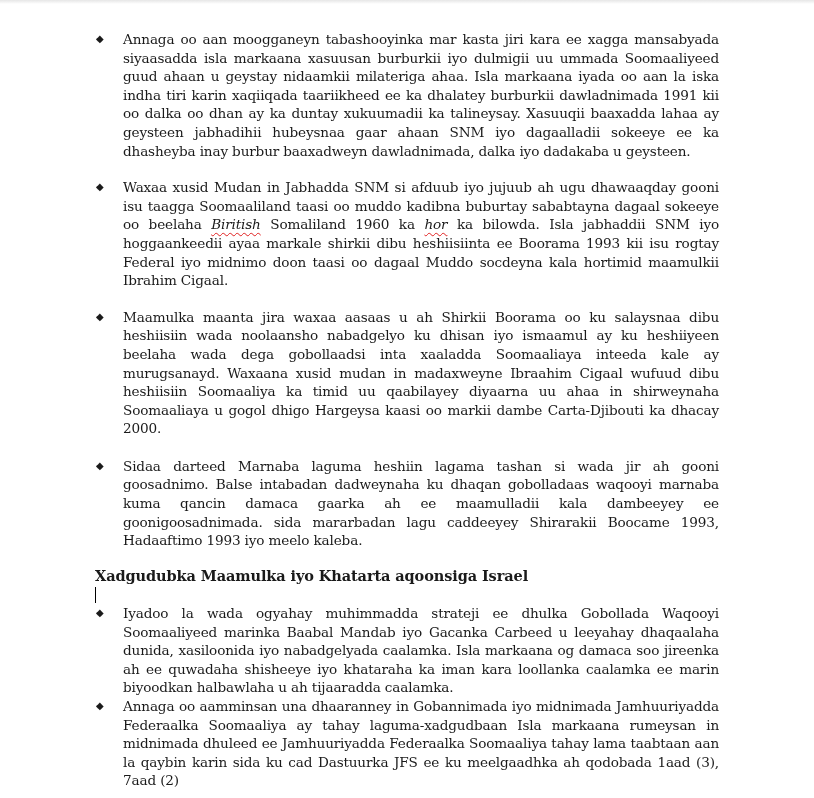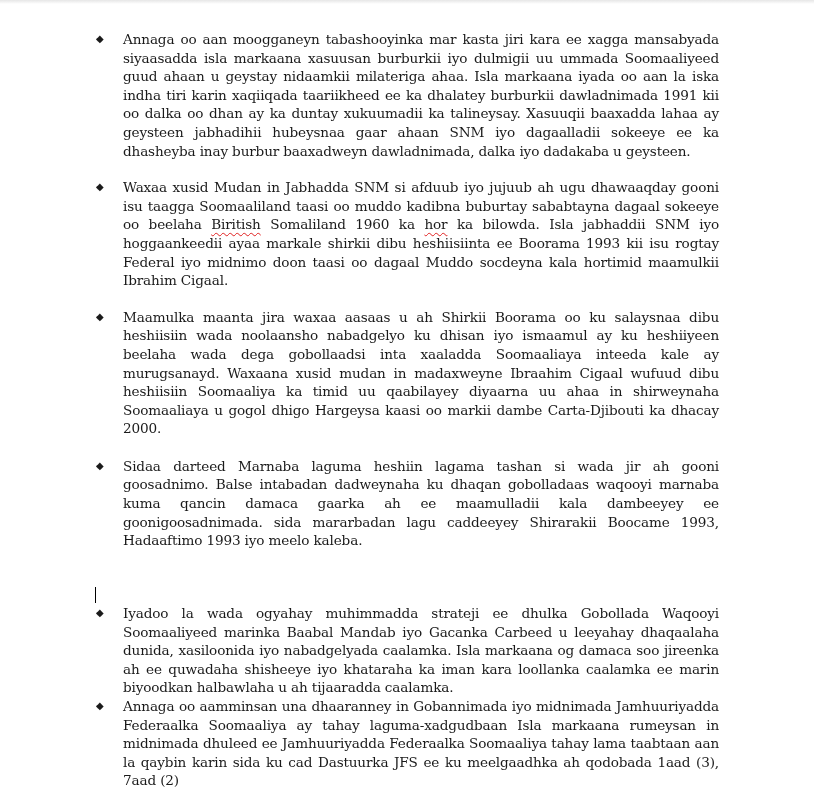--- a/index.html
+++ b/index.html
@@ -47,20 +47,21 @@
       position: absolute;
       left: 1px;
       top: 0;
       font-size: 10px;
       line-height: 18.6px;
     }
     .spell {
       text-decoration: underline wavy #e02020;
       text-decoration-thickness: 1px;
       text-underline-offset: 3px;
+      font-style: italic;
     }
     #list1 { top: 30px; }
     #list1 li.b1 { margin-bottom: 18px; }
     #list1 li.b2 { margin-bottom: 18px; }
     #list1 li.b3 { margin-bottom: 19px; }
     .heading {
       position: absolute;
       left: 95px;
       top: 567px;
       font-size: 14.5px;
@@ -97,20 +98,21 @@
     <li class="b3">
       <span class="bullet">◆</span>
       <span>Maamulka maanta jira waxaa aasaas u ah Shirkii Boorama oo ku salaysnaa dibu heshiisiin wada noolaansho nabadgelyo ku dhisan iyo ismaamul ay ku heshiiyeen beelaha wada dega gobollaadsi inta xaaladda Soomaaliaya inteeda kale ay murugsanayd. Waxaana  xusid mudan in madaxweyne Ibraahim Cigaal wufuud dibu heshiisiin Soomaaliya ka timid uu qaabilayey diyaarna uu ahaa in shirweynaha Soomaaliaya u gogol dhigo Hargeysa kaasi oo markii dambe Carta-Djibouti ka dhacay 2000.</span>
     </li>
     <li class="b4">
       <span class="bullet">◆</span>
       <span>Sidaa darteed Marnaba laguma heshiin lagama tashan si wada jir ah gooni goosadnimo. Balse intabadan dadweynaha ku dhaqan gobolladaas waqooyi marnaba kuma qancin damaca gaarka ah ee maamulladii kala dambeeyey ee goonigoosadnimada. sida mararbadan lagu caddeeyey  Shirarakii Boocame 1993, Hadaaftimo 1993 iyo meelo kaleba.</span>
     </li>
   </ul>
 
+  <div class="heading">Xadgudubka Maamulka  iyo Khatarta aqoonsiga Israel</div>
   <div class="cursor"></div>
 
   <ul class="bullets" id="list2">
     <li>
       <span class="bullet">◆</span>
       <span>Iyadoo la wada ogyahay muhimmadda strateji ee dhulka Gobollada Waqooyi Soomaaliyeed  marinka Baabal Mandab iyo Gacanka Carbeed u leeyahay dhaqaalaha dunida,  xasiloonida iyo nabadgelyada caalamka. Isla markaana og damaca soo jireenka ah ee quwadaha shisheeye iyo khataraha ka iman kara loollanka caalamka ee marin biyoodkan halbawlaha u ah tijaaradda caalamka.</span>
     </li>
     <li>
       <span class="bullet">◆</span>
       <span>Annaga oo aamminsan una dhaaranney  in Gobannimada iyo midnimada Jamhuuriyadda Federaalka Soomaaliya ay tahay laguma-xadgudbaan Isla markaana rumeysan in  midnimada dhuleed ee  Jamhuuriyadda Federaalka Soomaaliya tahay lama taabtaan  aan la qaybin karin  sida ku cad Dastuurka JFS ee ku meelgaadhka ah qodobada 1aad (3), 7aad (2)</span>

